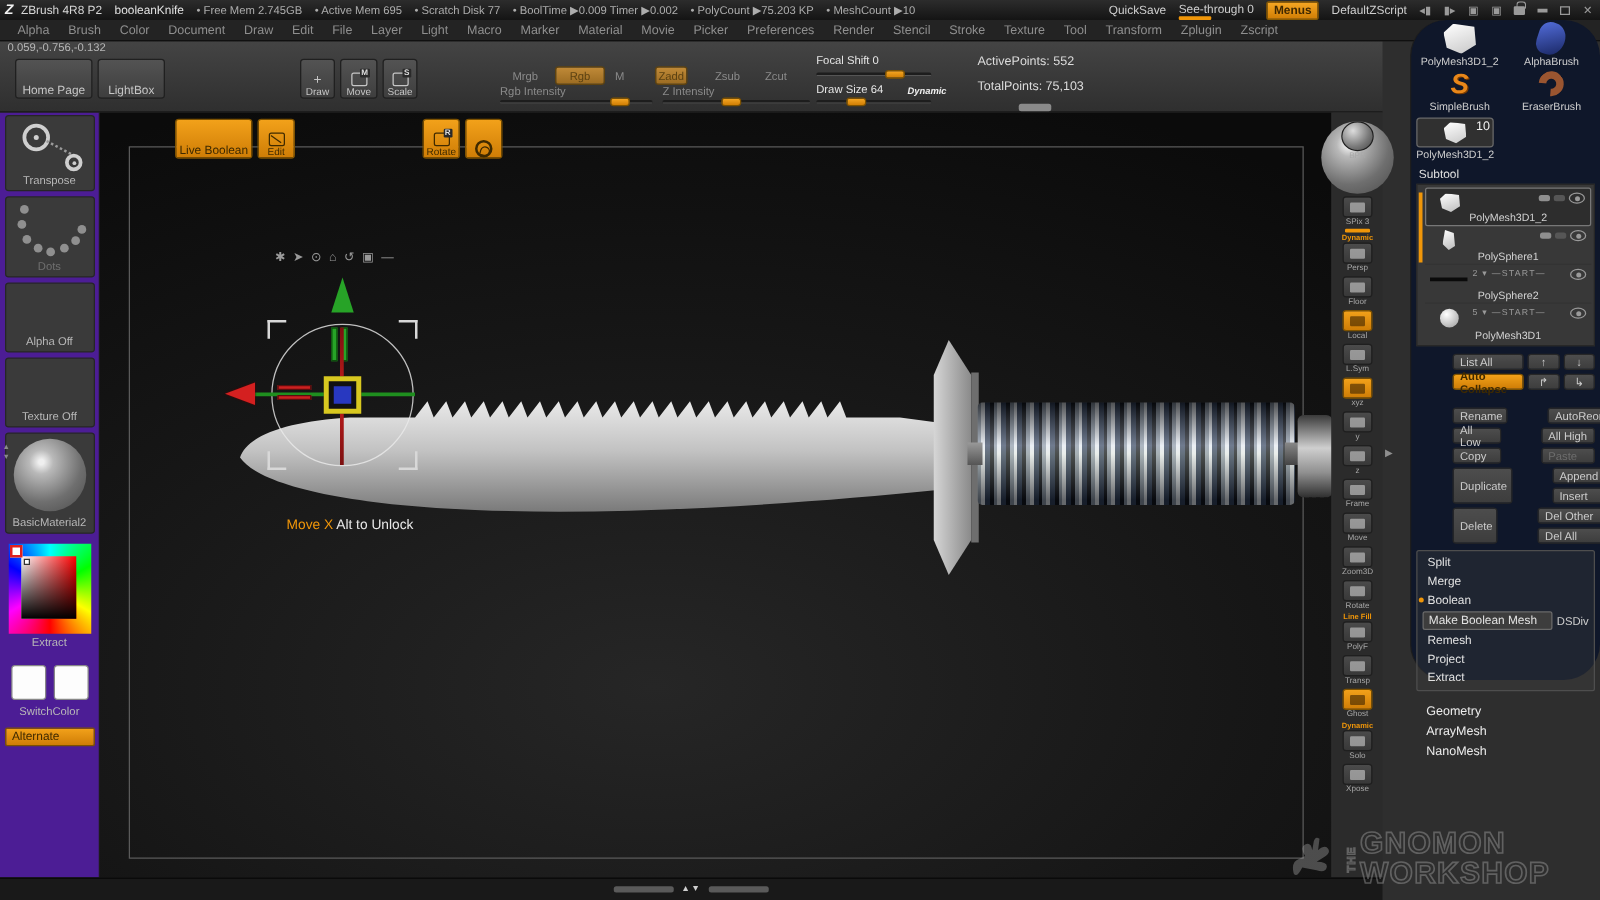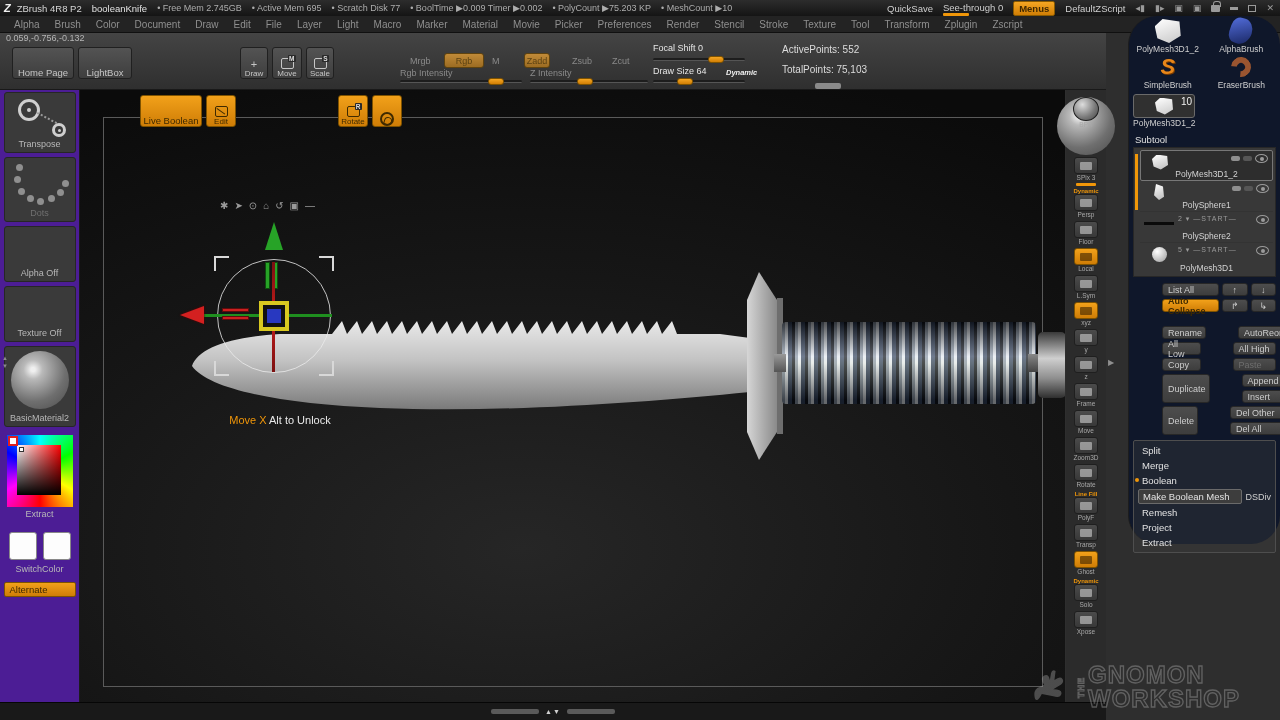--- a/index.html
+++ b/index.html
@@ -752,20 +752,25 @@
       <div class="flat-item"><span class="odot"></span><span>Boolean</span></div>
       <div class="boxed-row">
         <span class="boxed">Make Boolean Mesh</span>
         <span class="dsdiv">DSDiv</span>
       </div>
       <div class="flat-item">Remesh</div>
       <div class="flat-item">Project</div>
       <div class="flat-item">Extract</div>
     </div>
 
+    <div class="sections">
+      <div class="section-item">Geometry</div>
+      <div class="section-item">ArrayMesh</div>
+      <div class="section-item">NanoMesh</div>
+    </div>
   </div>
 
   <div id="watermark">
     <svg width="46" height="46" viewBox="0 0 40 40">
       <path d="M6 30 Q4 22 10 20 L14 18 Q10 12 14 10 Q18 8 19 14 L20 8 Q21 4 24 6 L23 14 Q28 10 30 13 Q32 16 27 19 L22 22 Q30 22 29 26 Q28 30 22 28 L12 26 Q8 34 6 30 Z" fill="#aaaaaa"></path>
     </svg>
     <span class="wm-the">THE</span>
     <span class="wm-text">
       <span>GNOMON</span><br>
       <span>WORKSHOP</span>

